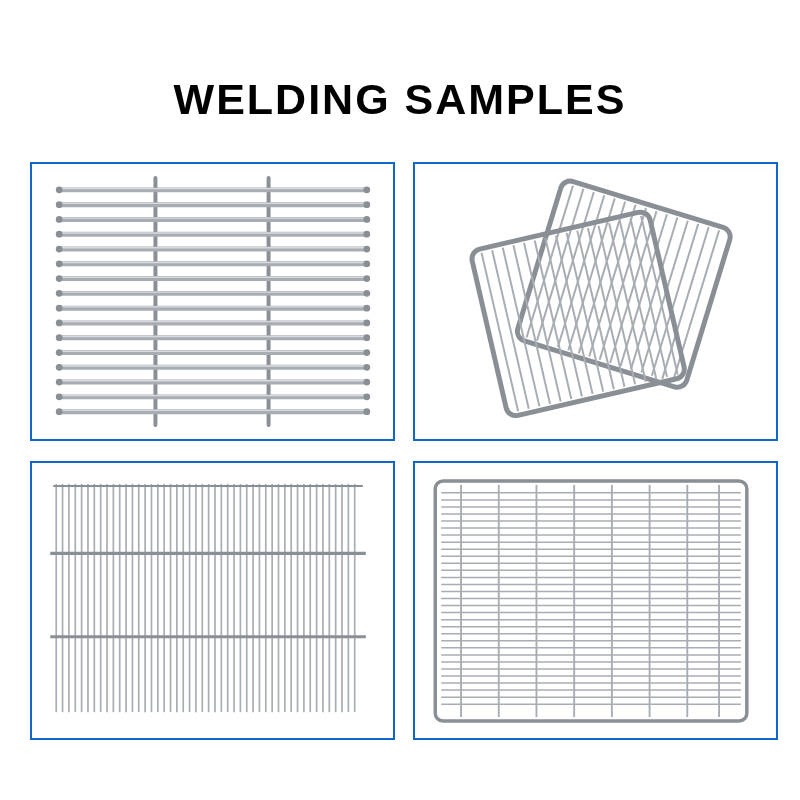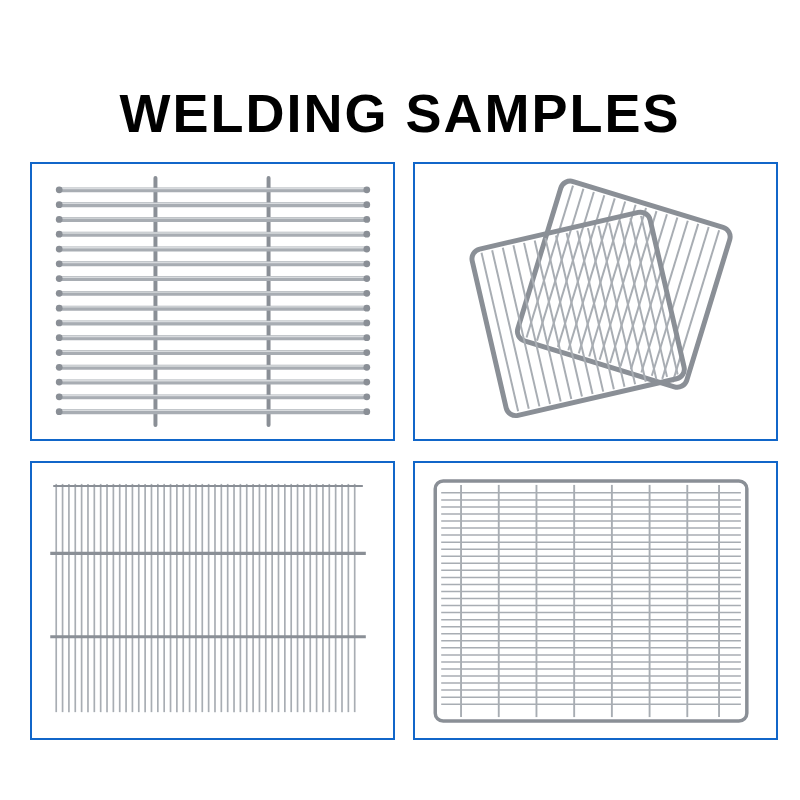--- a/index.html
+++ b/index.html
@@ -8,21 +8,21 @@
     background:#ffffff;
     font-family:"Liberation Sans", sans-serif;
     position:relative;
     overflow:hidden;
   }
   .page{position:absolute;inset:0;}
   .title{
     position:absolute;
     top:46px;left:0;width:100%;
     text-align:center;
-    font-size:54px;
+    font-size:43px;
     font-weight:bold;
     letter-spacing:2px;
     color:#000000;
   }
   .grid{
     position:absolute;
     top:162px;left:30px;
     width:748px;height:578px;
     display:grid;
     grid-template-columns:1fr 1fr;

